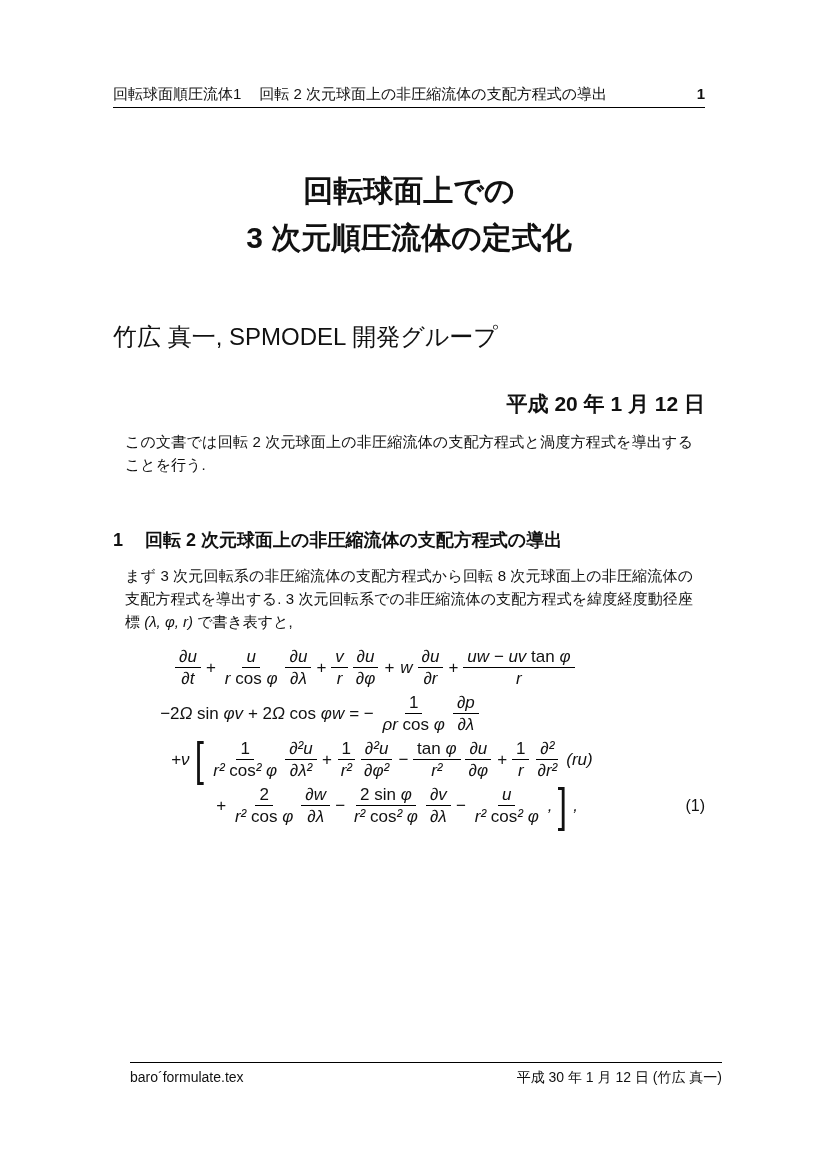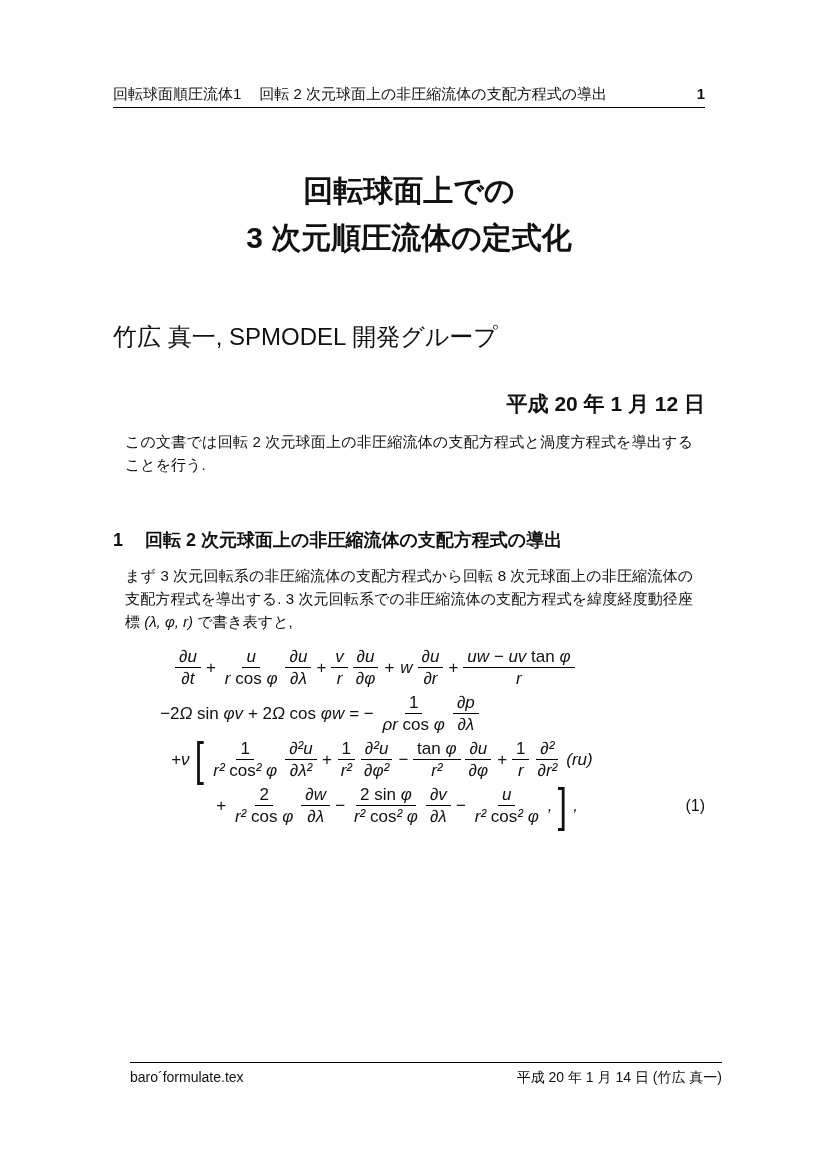--- a/index.html
+++ b/index.html
@@ -231,15 +231,15 @@
           <span class="bigb">]</span>
           <span class="mtxt"><span class="mi">,</span></span>
           <span class="eqnum">(1)</span>
         </div>
       </div>
 
   </div>
 
   <div class="footer">
     <span>baro´formulate.tex</span>
-    <span>平成 20 年 1 月 14 日 (竹広 真一)</span>
+    <span>平成 30 年 1 月 12 日 (竹広 真一)</span>
   </div>
 </div>
 
 </body></html>

